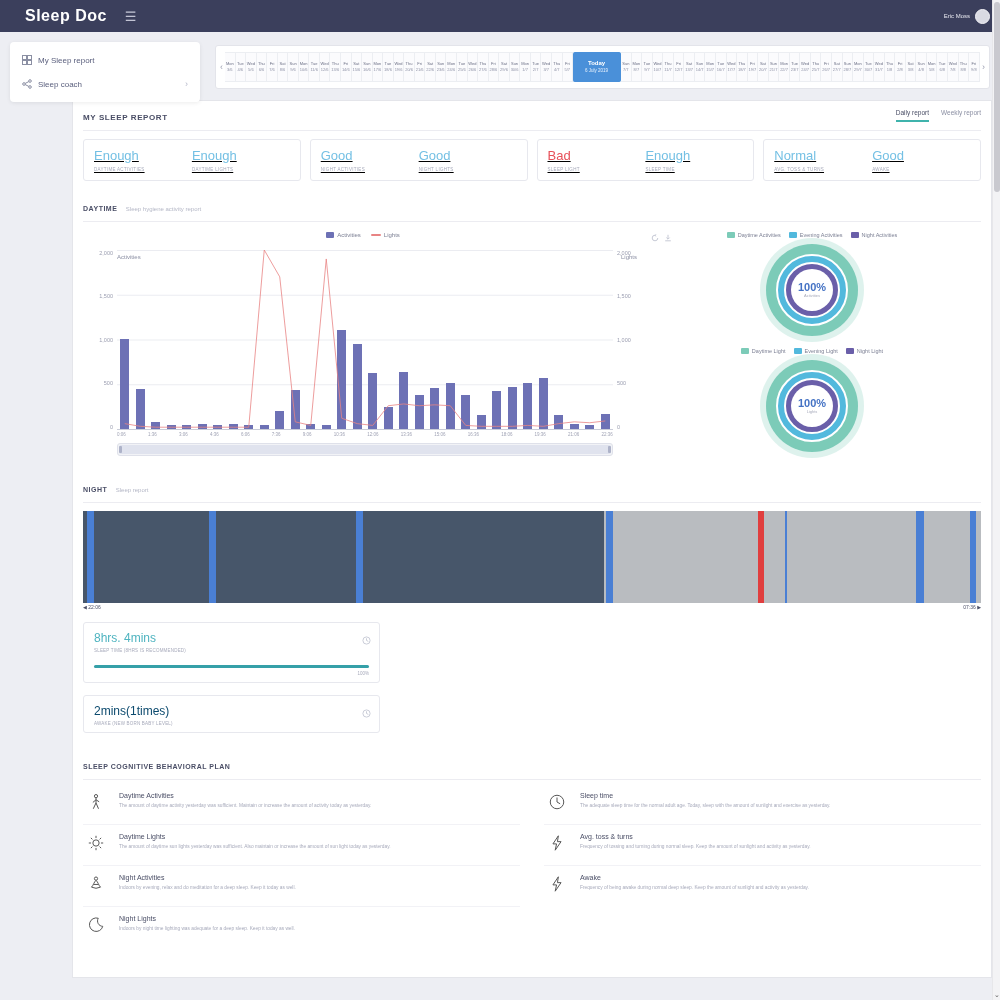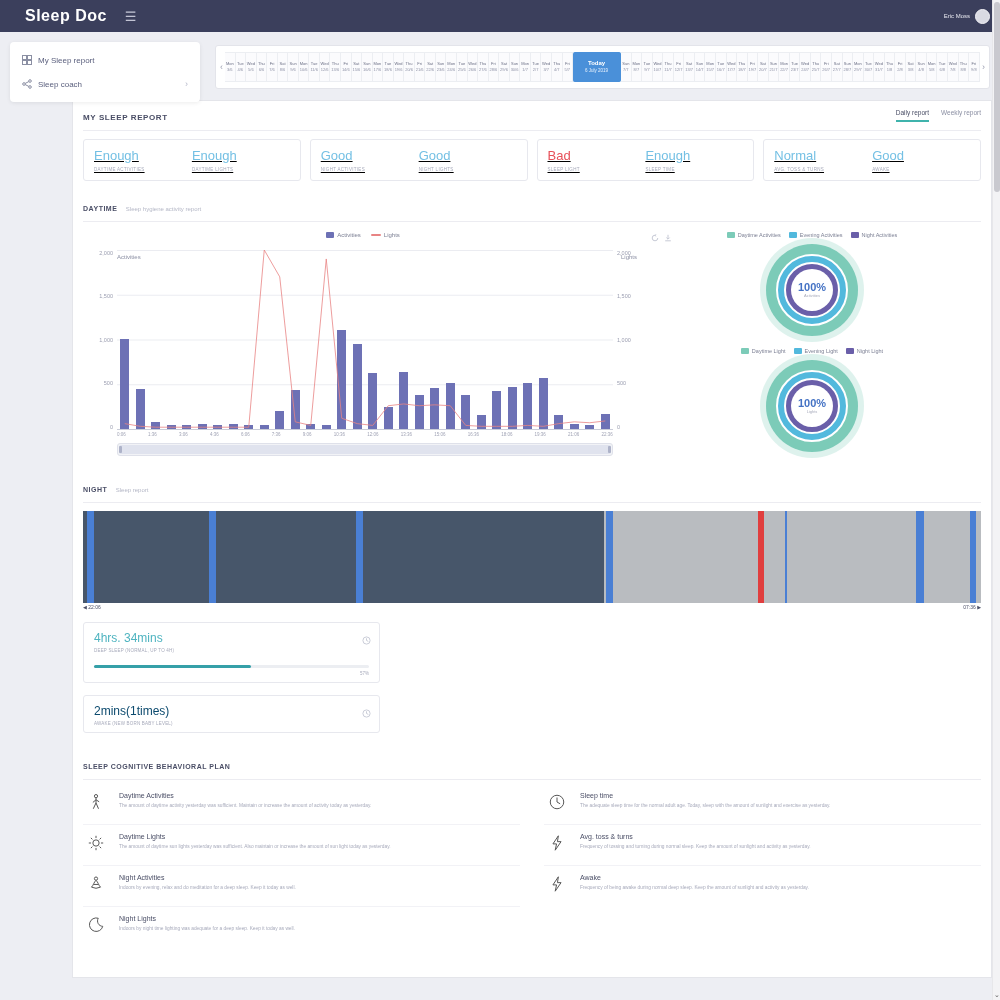--- a/index.html
+++ b/index.html
@@ -736,30 +736,30 @@
       <div class="stripe" style="left: 92.8%; width: 0.9%; background: rgb(74, 127, 212);"></div>
       <div class="stripe" style="left: 98.8%; width: 0.6%; background: rgb(74, 127, 212);"></div>
     </div>
   <div class="timeline-labels">
     <span><span>◀</span> <span>22:06</span></span>
     <span><span>07:36</span> <span>▶</span></span>
   </div>
 
   <div class="metric-row" id="metricRow1">
       <div class="metric-card">
-        <div class="metric-value">4hrs. 34mins</div>
+        <div class="metric-value">8hrs. 4mins</div>
               <span class="metric-clock"><svg width="9" height="9" viewBox="0 0 10 10" fill="none" stroke="currentColor" stroke-width="1">
             <circle cx="5" cy="5" r="4"></circle>
             <path d="M5 2.5 V5 L7 6"></path>
           </svg></span>
-              <div class="metric-label">DEEP SLEEP (NORMAL, UP TO 4H)</div>
+              <div class="metric-label">SLEEP TIME (8HRS IS RECOMMENDED)</div>
         <div class="metric-bar-track">
-               <div class="metric-bar-fill" style="width:57%"></div>
+               <div class="metric-bar-fill" style="width:100%"></div>
              </div>
-             <div class="metric-pct">57%</div>
+             <div class="metric-pct">100%</div>
       </div>
     </div>
   <div class="metric-row" id="metricRow2">
       <div class="metric-card">
         <div class="metric-value alert">2mins(1times)</div>
               <span class="metric-clock"><svg width="9" height="9" viewBox="0 0 10 10" fill="none" stroke="currentColor" stroke-width="1">
             <circle cx="5" cy="5" r="4"></circle>
             <path d="M5 2.5 V5 L7 6"></path>
           </svg></span>
               <div class="metric-label">AWAKE (NEW BORN BABY LEVEL)</div>

